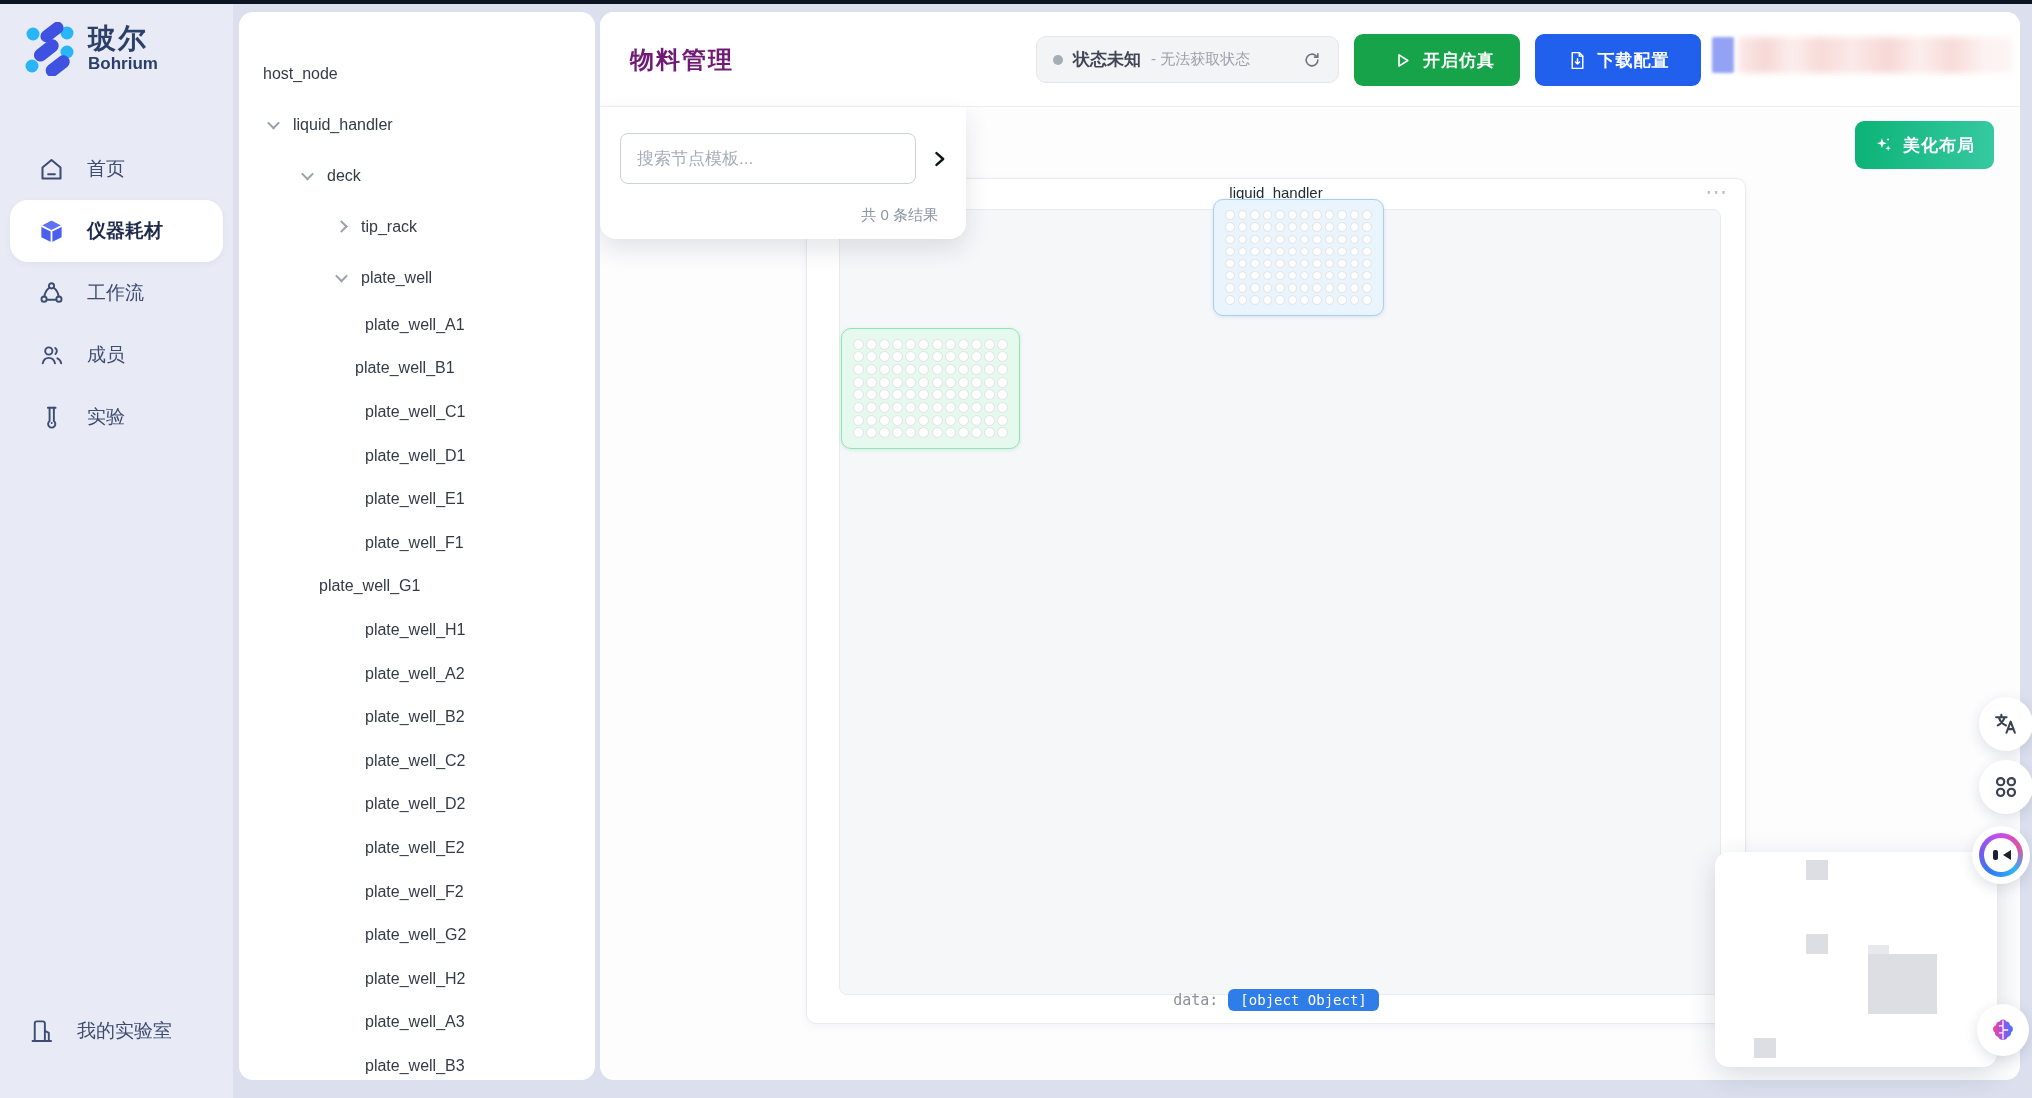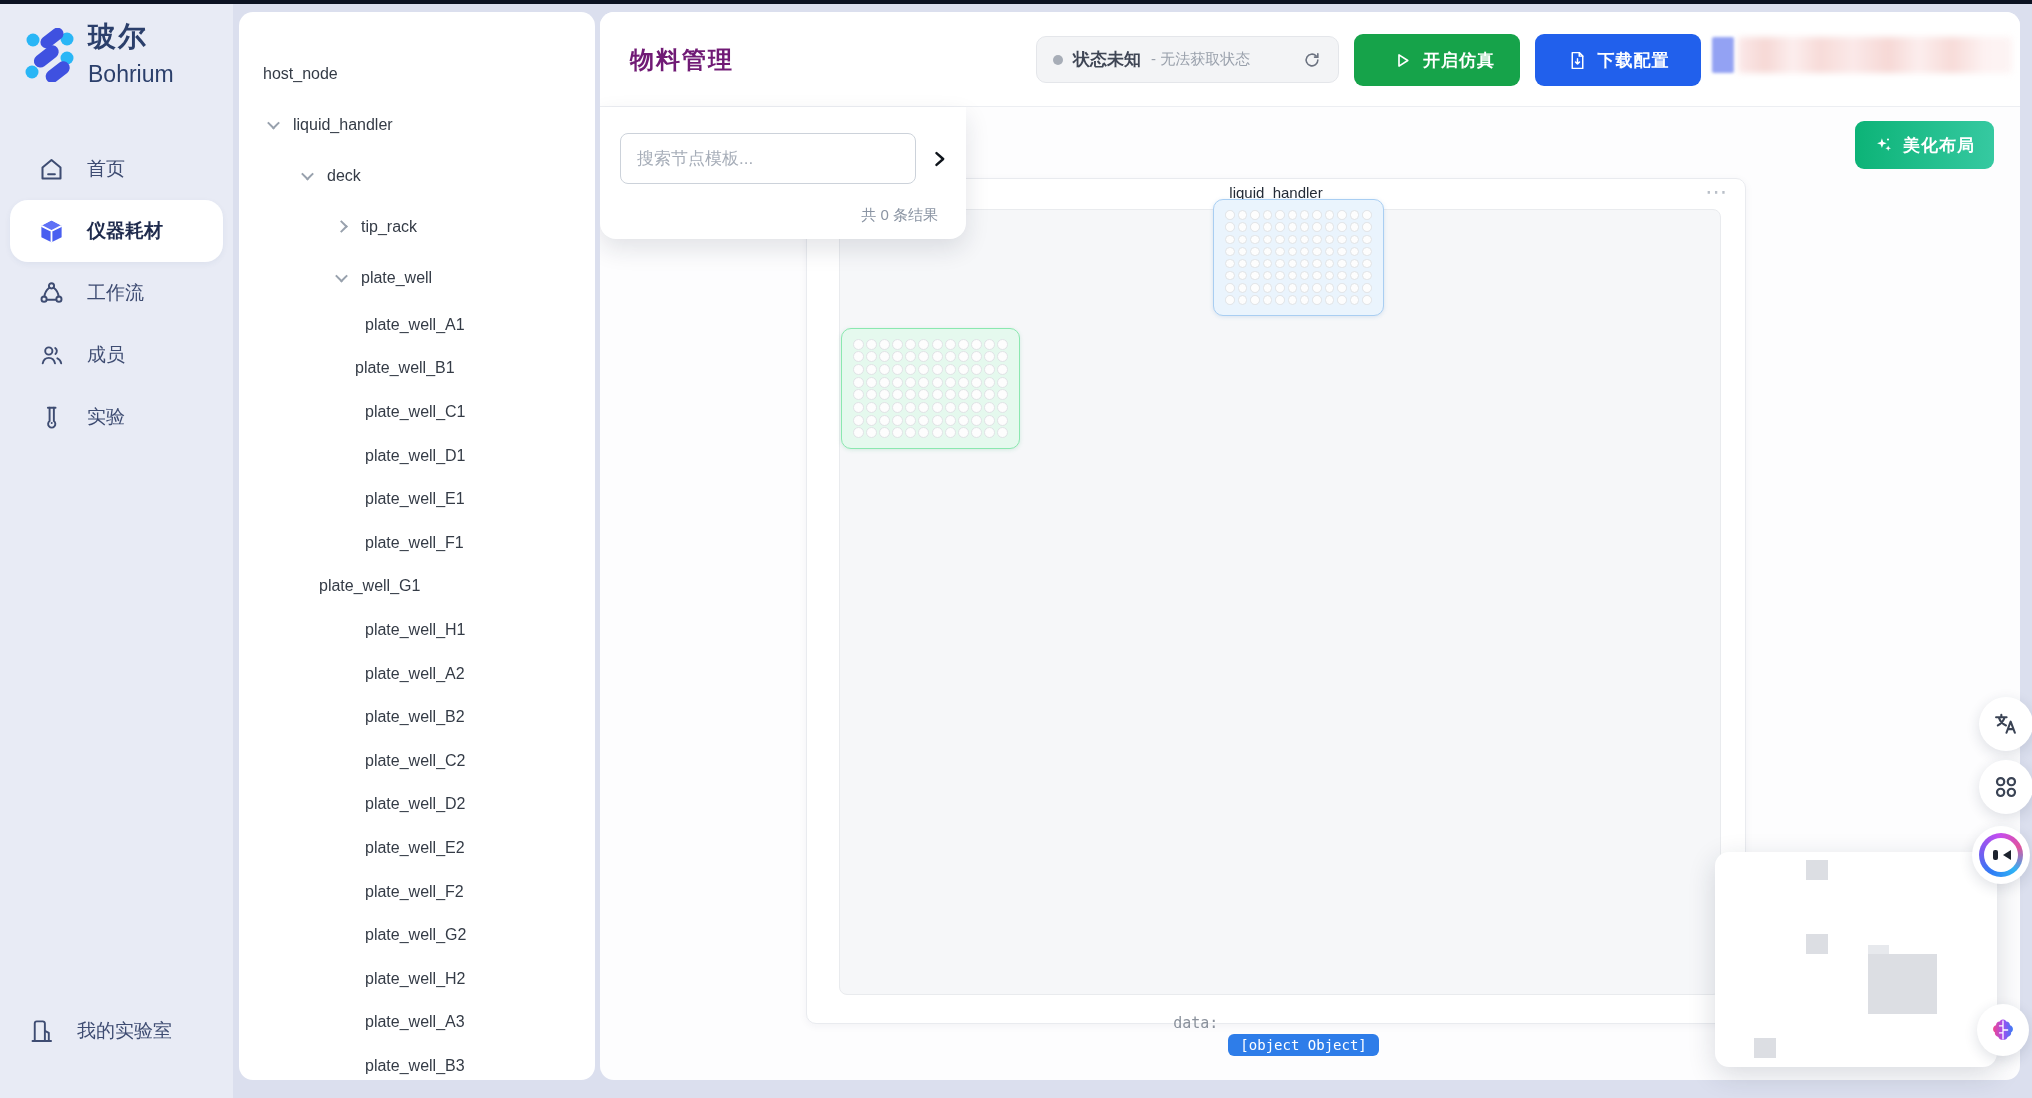--- a/index.html
+++ b/index.html
@@ -8,21 +8,21 @@
   #stage { position:absolute; inset:0; }
 
   
   .top-strip { position:absolute; left:0; top:0; width:2032px; height:4px; background:#0c1322; }
 
   
   .sidebar { position:absolute; left:0; top:4px; width:233px; height:1094px; background:#e8ebf5; }
   .logo { position:absolute; left:22px; top:18px; display:flex; align-items:center; gap:12px; }
   .logo-mark { width:54px; height:54px; }
   .logo-cn { font-size:28px; font-weight:600; color:#2b3f6b; letter-spacing:2px; line-height:1.1; }
-  .logo-en { font-size:23px; font-weight:400; color:#2b3f6b;margin-top:8px; }
+  .logo-en { font-size:17px; font-weight:700; color:#2b3f6b; }
   .nav { position:absolute; left:0; top:134px; width:233px; }
   .nav-item { height:62px; margin:0 10px; display:flex; align-items:center; gap:22px; padding-left:28px; border-radius:18px; color:#3e4c72; cursor:pointer; }
   .nav-item .nav-label { font-size:19px; }
   .nav-item.active { background:#ffffff; color:#1f2b4d; box-shadow:0 2px 6px rgba(40,60,120,.06); }
   .nav-item.active .nav-label { font-weight:700; }
   .nav-item svg { width:27px; height:27px; flex:0 0 27px; }
   .sidebar-footer { position:absolute; left:10px; bottom:38px; width:213px; height:58px; display:flex; align-items:center; gap:22px; padding-left:18px; color:#3e4c72; cursor:pointer; }
   .sidebar-footer svg { width:27px; height:27px; }
   .sidebar-footer .nav-label { font-size:19px; }
 
@@ -77,21 +77,21 @@
 
   .plate { position:absolute; border-radius:10px; display:grid; grid-template-columns:repeat(12,1fr); place-items:center; padding:9px 10px; cursor:grab; z-index:4; }
   .plate-blue { left:406px; top:20px; width:171px; height:117px; background:#eaf4fd; border:1.5px solid #a9cef2; box-shadow:0 1px 4px rgba(80,140,200,.18); }
   .plate-green { left:34px; top:149px; width:179px; height:121px; background:#e5f9ee; border:1.5px solid #8be8b0; box-shadow:0 1px 4px rgba(60,180,120,.18); }
   .plate-blue .well { width:9.5px; height:9.5px; }
   .plate-green .well { width:11px; height:11px; }
   .well { background:#fdfdfd; border:1px solid #e0e3e6; border-radius:50%; }
 
   .data-row { position:absolute; left:0; top:810px; width:100%; display:flex; align-items:center; justify-content:center; gap:10px; }
   .data-label { font-family:"DejaVu Sans Mono",monospace; font-size:15px; color:#8a919c; }
-  .data-pill { background:#2e7de9; color:#fff; font-family:"DejaVu Sans Mono",monospace; font-size:14px; padding:3px 12px; border-radius:6px;margin-top:45px; }
+  .data-pill { background:#2e7de9; color:#fff; font-family:"DejaVu Sans Mono",monospace; font-size:14px; padding:3px 12px; border-radius:6px; }
 
   
   .float-circle { position:absolute; width:54px; height:54px; border-radius:50%; background:#fff; box-shadow:0 4px 14px rgba(30,40,70,.14); display:flex; align-items:center; justify-content:center; cursor:pointer; z-index:40; }
   .float-circle svg { width:28px; height:28px; }
   .fc-translate { left:1979px; top:697px; }
   .fc-apps { left:1979px; top:760px; }
   .fc-robot { left:1972px; top:826px; width:58px; height:58px; }
   .fc-brain { left:1977px; top:1004px; width:52px; height:52px; }
 
   .robot-face { width:44px; height:44px; border-radius:50%; background:conic-gradient(from 210deg,#2f7bf5,#7a5bf0,#c44df0,#e0529d,#2fb3f5,#2f7bf5); position:relative; }

